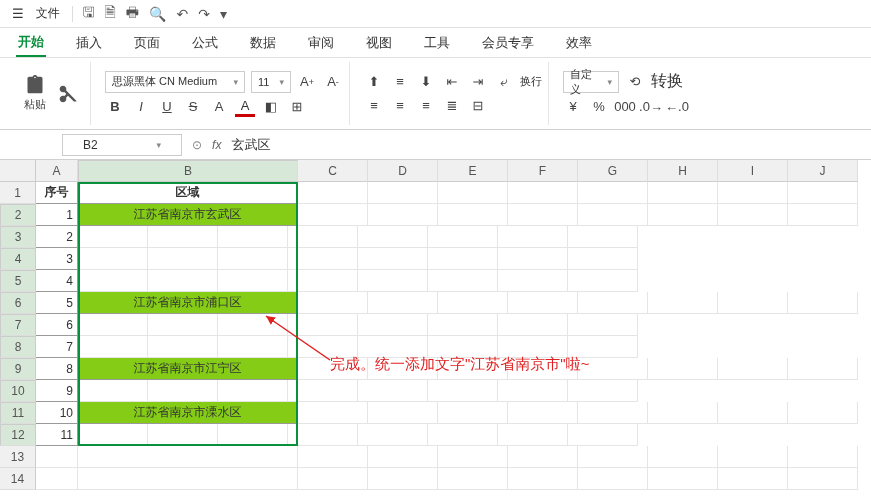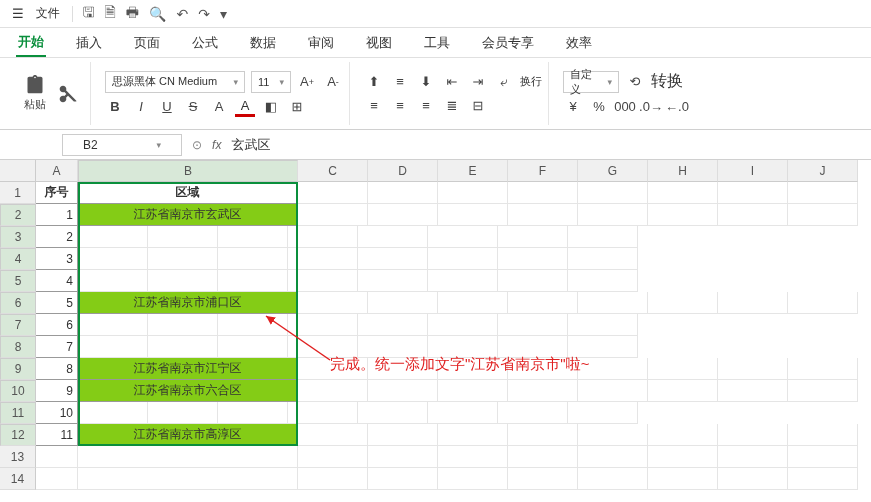--- a/index.html
+++ b/index.html
@@ -304,44 +304,43 @@
         <div class="cell blank" style="width: 70px;"></div>
         <div class="cell blank" style="width: 70px;"></div>
         <div class="cell blank" style="width: 70px;"></div>
         <div class="cell blank" style="width: 70px;"></div>
         <div class="cell blank" style="width: 70px;"></div>
         <div class="cell blank" style="width: 70px;"></div>
         <div class="cell blank" style="width: 70px;"></div>
       </div>
       <div class="crow">
         <div class="cell ca">9</div>
-        <div class="cell cb">江苏省南京市六合区</div>
         <div class="cell blank" style="width: 70px;"></div>
         <div class="cell blank" style="width: 70px;"></div>
         <div class="cell blank" style="width: 70px;"></div>
         <div class="cell blank" style="width: 70px;"></div>
         <div class="cell blank" style="width: 70px;"></div>
         <div class="cell blank" style="width: 70px;"></div>
         <div class="cell blank" style="width: 70px;"></div>
         <div class="cell blank" style="width: 70px;"></div>
       </div>
       <div class="crow">
         <div class="cell ca">10</div>
+        <div class="cell cb">江苏省南京市溧水区</div>
         <div class="cell blank" style="width: 70px;"></div>
         <div class="cell blank" style="width: 70px;"></div>
         <div class="cell blank" style="width: 70px;"></div>
         <div class="cell blank" style="width: 70px;"></div>
         <div class="cell blank" style="width: 70px;"></div>
         <div class="cell blank" style="width: 70px;"></div>
         <div class="cell blank" style="width: 70px;"></div>
         <div class="cell blank" style="width: 70px;"></div>
       </div>
       <div class="crow">
         <div class="cell ca">11</div>
-        <div class="cell cb">江苏省南京市高淳区</div>
         <div class="cell blank" style="width: 70px;"></div>
         <div class="cell blank" style="width: 70px;"></div>
         <div class="cell blank" style="width: 70px;"></div>
         <div class="cell blank" style="width: 70px;"></div>
         <div class="cell blank" style="width: 70px;"></div>
         <div class="cell blank" style="width: 70px;"></div>
         <div class="cell blank" style="width: 70px;"></div>
         <div class="cell blank" style="width: 70px;"></div>
       </div>
       <div class="crow">

